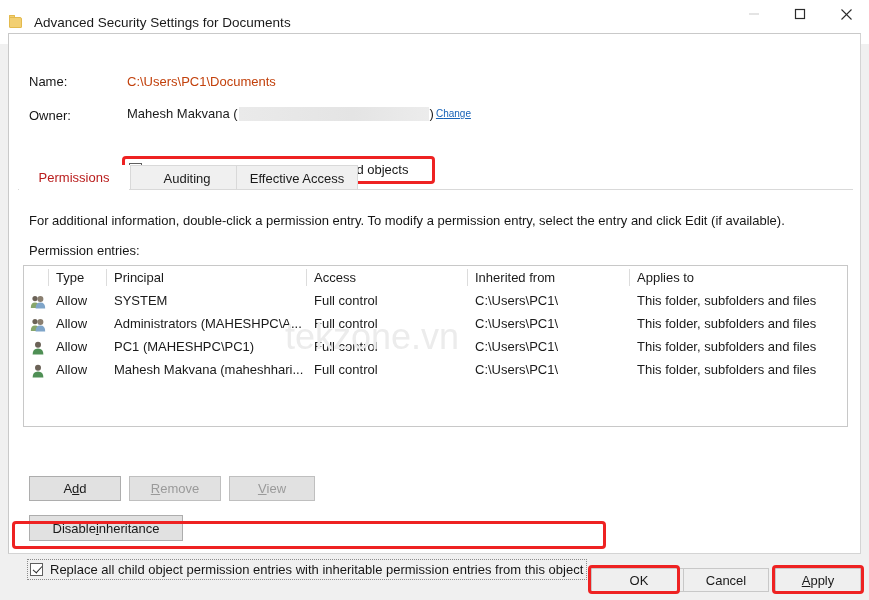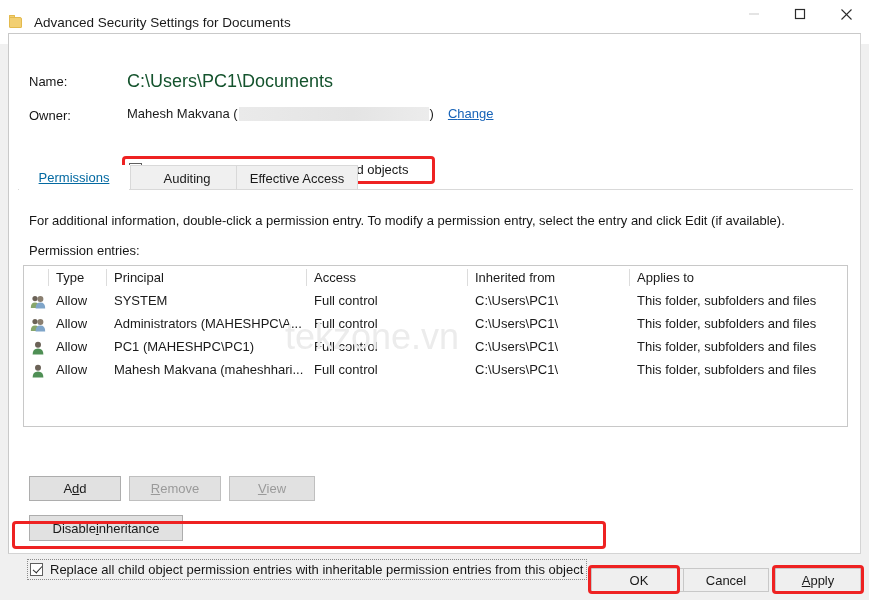--- a/index.html
+++ b/index.html
@@ -101,22 +101,22 @@
   }
   .field-label {
     position: absolute;
     left: 20px;
     font-size: 13px;
     color: #161616;
   }
   .field-value {
     position: absolute;
     left: 118px;
-    font-size: 18px;
-    color: #14532d;
+    font-size: 13px;
+    color: #c2410c;
     white-space: nowrap;
   }
   #row-name  { top: 38px; }
   #row-owner { top: 72px; }
 
   #owner-line {
     position: absolute;
     left: 118px;
     top: 72px;
     display: flex;
@@ -126,23 +126,23 @@
   }
   #owner-redacted {
     display: inline-block;
     width: 190px;
     height: 14px;
     background: linear-gradient(90deg,#eaeaea 0%, #e4e4e4 60%, #ececec 100%);
     margin: 0 1px;
     vertical-align: middle;
   }
   #owner-change {
-    margin-left: 14px;
+    margin-left: 2px;
     color: #1763b8;
-    font-size: 13px;
+    font-size: 10px;
     text-decoration: none;
   }
   #owner-change u { text-decoration: underline; }
   #owner-change .rest { text-decoration: underline; }
 
   
   .wincheck {
     width: 13px; height: 13px;
     border: 1px solid #5f5f5f;
     background: #ffffff;
@@ -205,22 +205,21 @@
     justify-content: center;
     font-size: 13px;
     color: #1a1a1a;
     background: #f0f0f0;
     border: 1px solid #d9d9d9;
     border-bottom: none;
   }
   .tab.active {
     background: #ffffff;
     border: none;
-    color: #0369a1;
-    text-decoration: underline;
+    color: #b91c1c;
   }
   #tab-underline {
     position: absolute;
     left: 9px;
     top: 155px;
     width: 835px;
     height: 1px;
     background: #d9d9d9;
   }
   #tab-active-gap {

